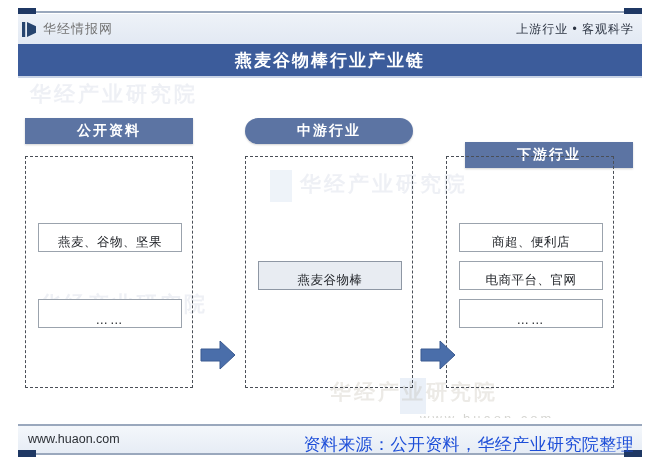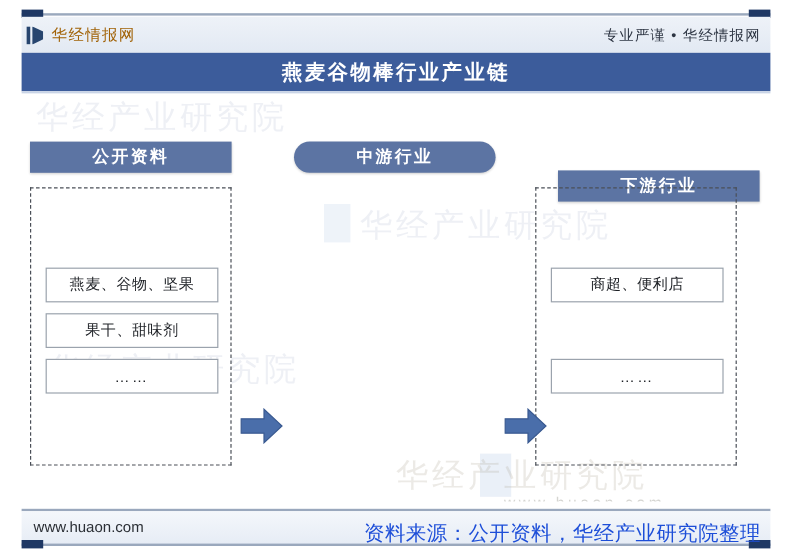--- a/index.html
+++ b/index.html
@@ -57,21 +57,21 @@
     align-items: center;
     gap: 7px;
   }
   .brand-mark {
     width: 14px;
     height: 15px;
     display: block;
   }
   .brand-name {
     font-size: 13px;
-    color: #a16207;
+    color: #737373;
     letter-spacing: 1px;
     white-space: nowrap;
   }
   .tagline {
     position: absolute;
     right: 26px;
     top: 21px;
     font-size: 12px;
     color: #2c3442;
     letter-spacing: 1px;
@@ -113,22 +113,22 @@
     top: 78px;
     width: 660px;
     height: 340px;
     background: #ffffff;
     overflow: hidden;
   }
 
   
   .wm {
     position: absolute;
-    font-size: 27px;
-    font-weight: normal;
+    font-size: 21px;
+    font-weight: bold;
     color: rgba(120,140,175,0.13);
     letter-spacing: 3px;
     white-space: nowrap;
     pointer-events: none;
     user-select: none;
   }
   .wm.w1 { left: 30px;  top: 2px; }
   .wm.w2 { left: 300px; top: 92px; }
   .wm.w3 { left: 40px;  top: 212px; }
   .wm.w4 { left: 330px; top: 300px; color: rgba(170,160,140,0.22); }
@@ -202,21 +202,21 @@
   
   .item {
     position: absolute;
     left: 12px;
     width: 144px;
     height: 29px;
     background: #ffffff;
     border: 1px solid #9ba3ad;
     box-sizing: border-box;
     display: flex;
-    align-items: center;
+    align-items: flex-end;
     justify-content: center;
   }
   .item span {
     font-size: 12.5px;
     color: #1c1f24;
     letter-spacing: 0.5px;
     white-space: nowrap;
   }
   .item.i0 { top: 66px; }
   .item.i1 { top: 104px; }
@@ -303,21 +303,21 @@
   <div class="cap right"></div>
 
   <div class="masthead"></div>
   <div class="brand">
     <svg class="brand-mark" viewBox="0 0 14 15">
       <rect x="0" y="0" width="3.2" height="15" fill="#27456f"></rect>
       <path d="M5 0 L14 4.2 L14 10.8 L5 15 Z" fill="#27456f"></path>
     </svg>
     <span class="brand-name">华经情报网</span>
   </div>
-  <div class="tagline">专业严谨 • 华经情报网</div>
+  <div class="tagline">上游行业 • 客观科学</div>
 
   <div class="title-banner">
     <span class="title-text">燕麦谷物棒行业产业链</span>
   </div>
   <div class="banner-underline"></div>
 
   <div class="canvas">
 
     <div class="wm-flag2"></div>
     <div class="wm w1">华经产业研究院</div>
@@ -334,32 +334,37 @@
       <span>中游行业</span>
     </div>
     <div class="col-head down">
       <span>下游行业</span>
     </div>
 
     <div class="stage up">
       <div class="item i0">
         <span>燕麦、谷物、坚果</span>
       </div>
-      <div class="item i1">
-        <span>果干、甜味剂</span>
-      </div>
       <div class="item i2 dots">
         <span>……</span>
       </div>
     </div>
 
+    <div class="stage mid">
+      <div class="item center-item">
+        <span>燕麦谷物棒</span>
+      </div>
+    </div>
 
     <div class="stage down">
       <div class="item i0">
         <span>商超、便利店</span>
+      </div>
+      <div class="item i1">
+        <span>电商平台、官网</span>
       </div>
       <div class="item i2 dots">
         <span>……</span>
       </div>
     </div>
 
     <svg class="arrow a1" viewBox="0 0 36 30">
       <path d="M1 9 L20 9 L20 1 L35 15 L20 29 L20 21 L1 21 Z" fill="#4a6eaa" stroke="#3a5a91" stroke-width="1"></path>
     </svg>
     <svg class="arrow a2" viewBox="0 0 36 30">

